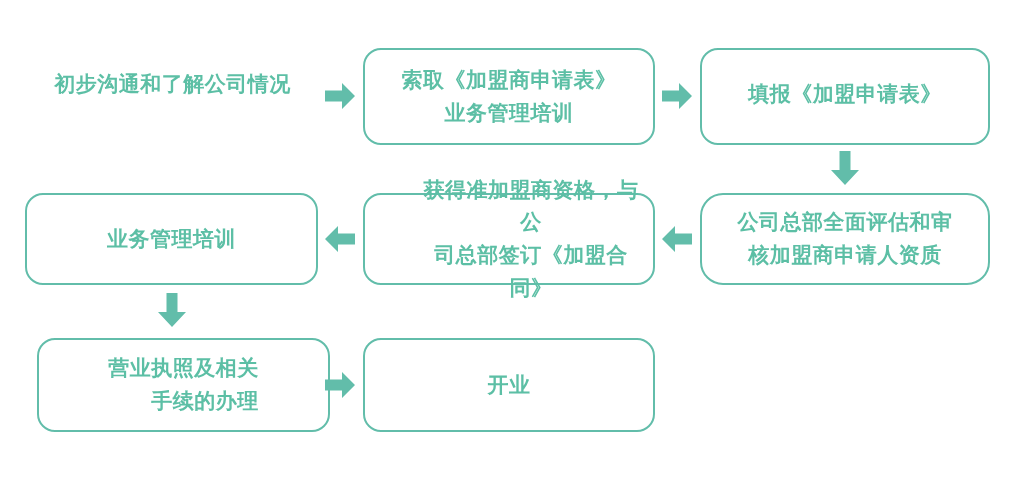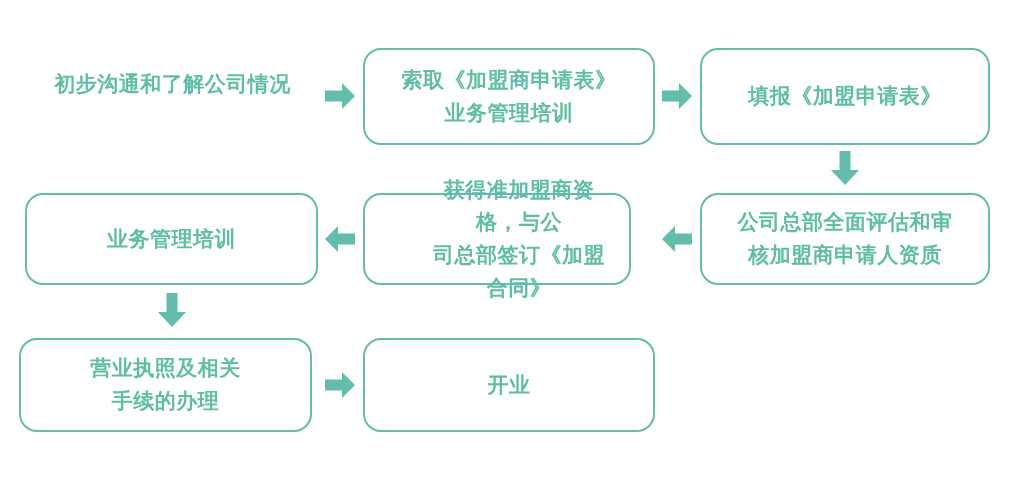--- a/index.html
+++ b/index.html
@@ -82,63 +82,63 @@
     <span class="node-label">索取《加盟商申请表》
 业务管理培训</span>
   </div>
 
   <div class="arrow" style="left:662px; top:83px; width:30px; height:26px;">
     <svg width="30" height="26" viewBox="0 0 30 26" aria-hidden="true">
       <polygon class="arrow-fill" points="0,7.5 17,7.5 17,0 30,13 17,26 17,18.5 0,18.5"></polygon>
     </svg>
   </div>
 
-  <div class="node" style="left:700px; top:48px; width:290px; height:97px;">
+  <div class="node" style="left:700px; top:48px; width:290px; height:97px;font-family:Liberation Mono, monospace;">
     <span class="node-label">填报《加盟申请表》</span>
   </div>
 
   <div class="arrow" style="left:831px; top:151px; width:28px; height:34px;">
     <svg width="28" height="34" viewBox="0 0 28 34" aria-hidden="true">
       <polygon class="arrow-fill" points="8.5,0 19.5,0 19.5,19 28,19 14,34 0,19 8.5,19"></polygon>
     </svg>
   </div>
 
   <div class="node" style="left:25px; top:193px; width:293px; height:92px;">
     <span class="node-label">业务管理培训</span>
   </div>
 
   <div class="arrow" style="left:325px; top:226px; width:30px; height:26px;">
     <svg width="30" height="26" viewBox="0 0 30 26" aria-hidden="true">
       <polygon class="arrow-fill" points="30,7.5 13,7.5 13,0 0,13 13,26 13,18.5 30,18.5"></polygon>
     </svg>
   </div>
 
-  <div class="node" style="left:363px; top:193px; width:268px; height:92px;padding-left:44px;">
+  <div class="node" style="left:363px; top:193px; width:292px; height:92px;padding-left:44px;">
     <span class="node-label">获得准加盟商资格，与公
 司总部签订《加盟合同》</span>
   </div>
 
   <div class="arrow" style="left:662px; top:226px; width:30px; height:26px;">
     <svg width="30" height="26" viewBox="0 0 30 26" aria-hidden="true">
       <polygon class="arrow-fill" points="30,7.5 13,7.5 13,0 0,13 13,26 13,18.5 30,18.5"></polygon>
     </svg>
   </div>
 
-  <div class="node" style="left:700px; top:193px; width:290px; height:92px;">
+  <div class="node" style="left:700px; top:193px; width:290px; height:92px;border-radius:23px;">
     <span class="node-label">公司总部全面评估和审
 核加盟商申请人资质</span>
   </div>
 
   <div class="arrow" style="left:158px; top:293px; width:28px; height:34px;">
     <svg width="28" height="34" viewBox="0 0 28 34" aria-hidden="true">
       <polygon class="arrow-fill" points="8.5,0 19.5,0 19.5,19 28,19 14,34 0,19 8.5,19"></polygon>
     </svg>
   </div>
 
-  <div class="node" style="left:19px; top:338px; width:293px; height:94px;">
+  <div class="node" style="left:37px; top:338px; width:293px; height:94px;text-align:right;">
     <span class="node-label">营业执照及相关
 手续的办理</span>
   </div>
 
   <div class="arrow" style="left:325px; top:372px; width:30px; height:26px;">
     <svg width="30" height="26" viewBox="0 0 30 26" aria-hidden="true">
       <polygon class="arrow-fill" points="0,7.5 17,7.5 17,0 30,13 17,26 17,18.5 0,18.5"></polygon>
     </svg>
   </div>
 

